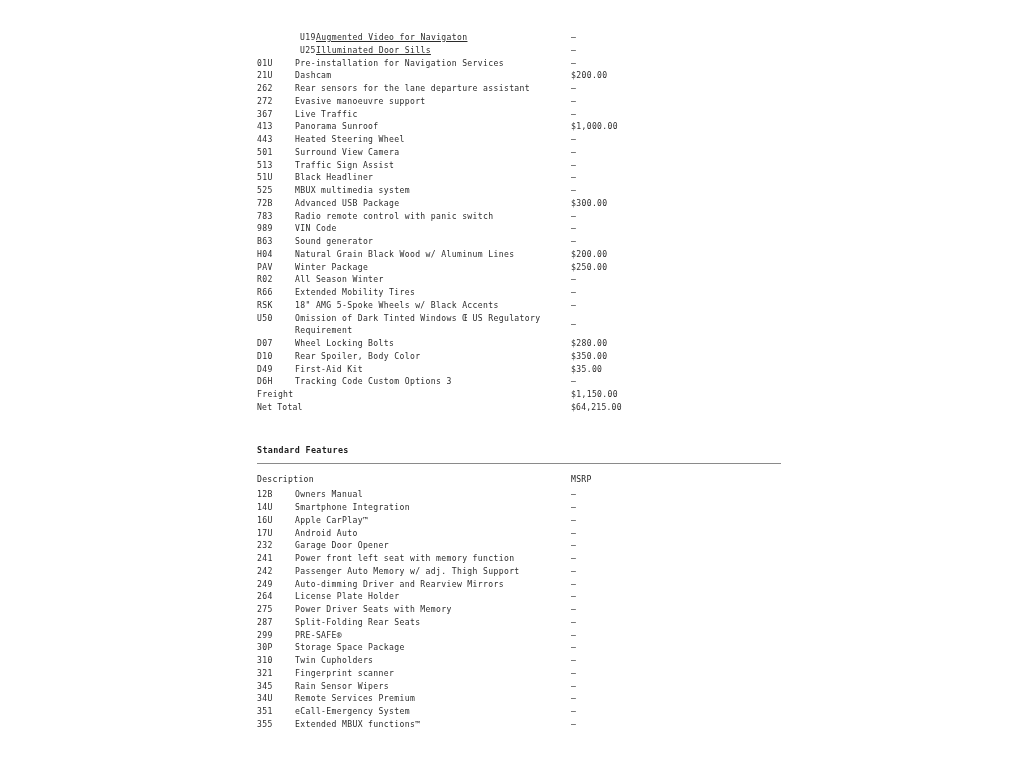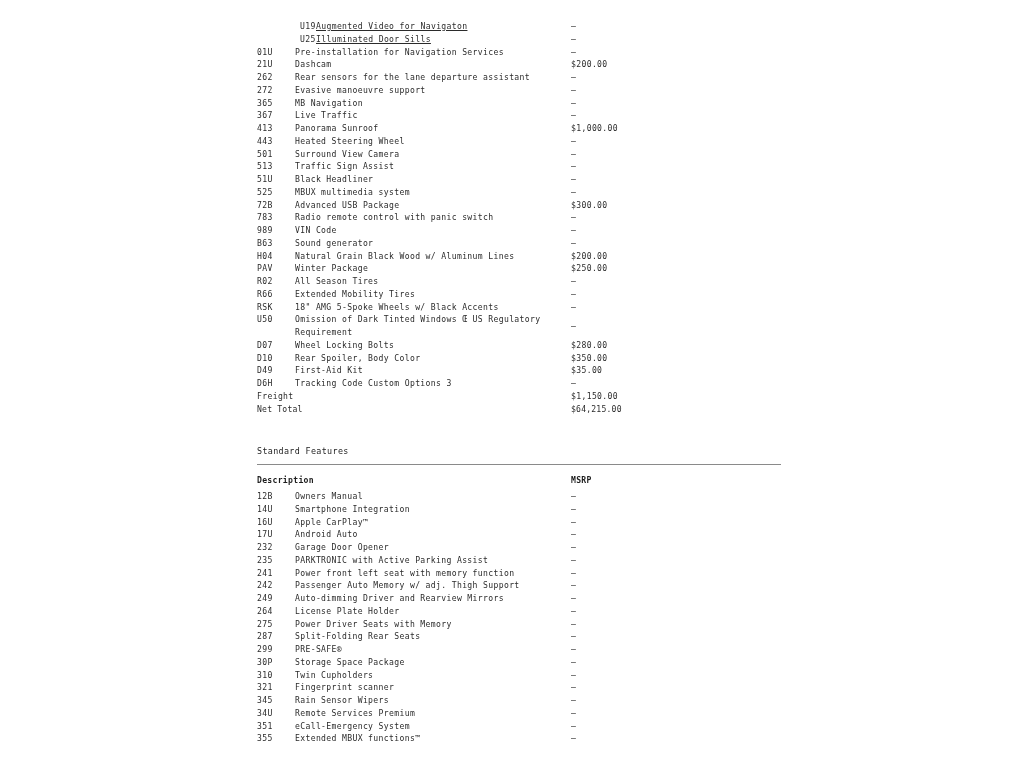--- a/index.html
+++ b/index.html
@@ -14,21 +14,21 @@
     position: relative;
     overflow: hidden;
     font-family: "DejaVu Sans Mono", "Liberation Mono", monospace;
     color: #2b2b2b;
     -webkit-font-smoothing: antialiased;
   }
 
   .page {
     position: absolute;
     left: 257px;
-    top: 20px;
+    top: 31px;
     width: 524px;
   }
 
   
   .opt-table {
     width: 100%;
     border-collapse: collapse;
     table-layout: fixed;
   }
   .opt-table td {
@@ -80,33 +80,33 @@
     font-weight: normal;
     letter-spacing: 0.2px;
   }
 
   
   .section-gap { height: 30px; }
 
   .section-title {
     font-size: 8.4px;
     line-height: 12px;
-    font-weight: normal;
+    font-weight: bold;
     letter-spacing: 0.35px;
     color: #1d1d1d;
     margin: 0 0 7px 0;
   }
   .rule {
     height: 1px;
     background: #8a8a8a;
     width: 524px;
     margin: 0 0 9px 0;
   }
   tr.header td {
-    font-weight: bold;
+    font-weight: normal;
     letter-spacing: 0.3px;
     color: #1d1d1d;
     padding-bottom: 3px !important;
   }
 </style>
 </head>
 <body>
 
 <div class="page">
 
@@ -141,25 +141,20 @@
           <td class="cell-code">262</td>
           <td class="cell-desc">Rear sensors for the lane departure assistant</td>
           <td class="cell-price">—</td>
         </tr>
         <tr>
           <td class="cell-code">272</td>
           <td class="cell-desc">Evasive manoeuvre support</td>
           <td class="cell-price">—</td>
         </tr>
         <tr>
-          <td class="cell-code">365</td>
-          <td class="cell-desc">MB Navigation</td>
-          <td class="cell-price">—</td>
-        </tr>
-        <tr>
           <td class="cell-code">367</td>
           <td class="cell-desc">Live Traffic</td>
           <td class="cell-price">—</td>
         </tr>
         <tr>
           <td class="cell-code">413</td>
           <td class="cell-desc">Panorama Sunroof</td>
           <td class="cell-price">$1,000.00</td>
         </tr>
         <tr>
@@ -212,21 +207,21 @@
           <td class="cell-desc">Natural Grain Black Wood w/ Aluminum Lines</td>
           <td class="cell-price">$200.00</td>
         </tr>
         <tr>
           <td class="cell-code">PAV</td>
           <td class="cell-desc">Winter Package</td>
           <td class="cell-price">$250.00</td>
         </tr>
         <tr>
           <td class="cell-code">R02</td>
-          <td class="cell-desc">All Season Tires</td>
+          <td class="cell-desc">All Season Winter</td>
           <td class="cell-price">—</td>
         </tr>
         <tr>
           <td class="cell-code">R66</td>
           <td class="cell-desc">Extended Mobility Tires</td>
           <td class="cell-price">—</td>
         </tr>
         <tr>
           <td class="cell-code">RSK</td>
           <td class="cell-desc">18" AMG 5-Spoke Wheels w/ Black Accents</td>
@@ -303,25 +298,20 @@
           <td class="cell-code">17U</td>
           <td class="cell-desc">Android Auto</td>
           <td class="cell-price">—</td>
         </tr>
         <tr>
           <td class="cell-code">232</td>
           <td class="cell-desc">Garage Door Opener</td>
           <td class="cell-price">—</td>
         </tr>
         <tr>
-          <td class="cell-code">235</td>
-          <td class="cell-desc">PARKTRONIC with Active Parking Assist</td>
-          <td class="cell-price">—</td>
-        </tr>
-        <tr>
           <td class="cell-code">241</td>
           <td class="cell-desc">Power front left seat with memory function</td>
           <td class="cell-price">—</td>
         </tr>
         <tr>
           <td class="cell-code">242</td>
           <td class="cell-desc">Passenger Auto Memory w/ adj. Thigh Support</td>
           <td class="cell-price">—</td>
         </tr>
         <tr>

